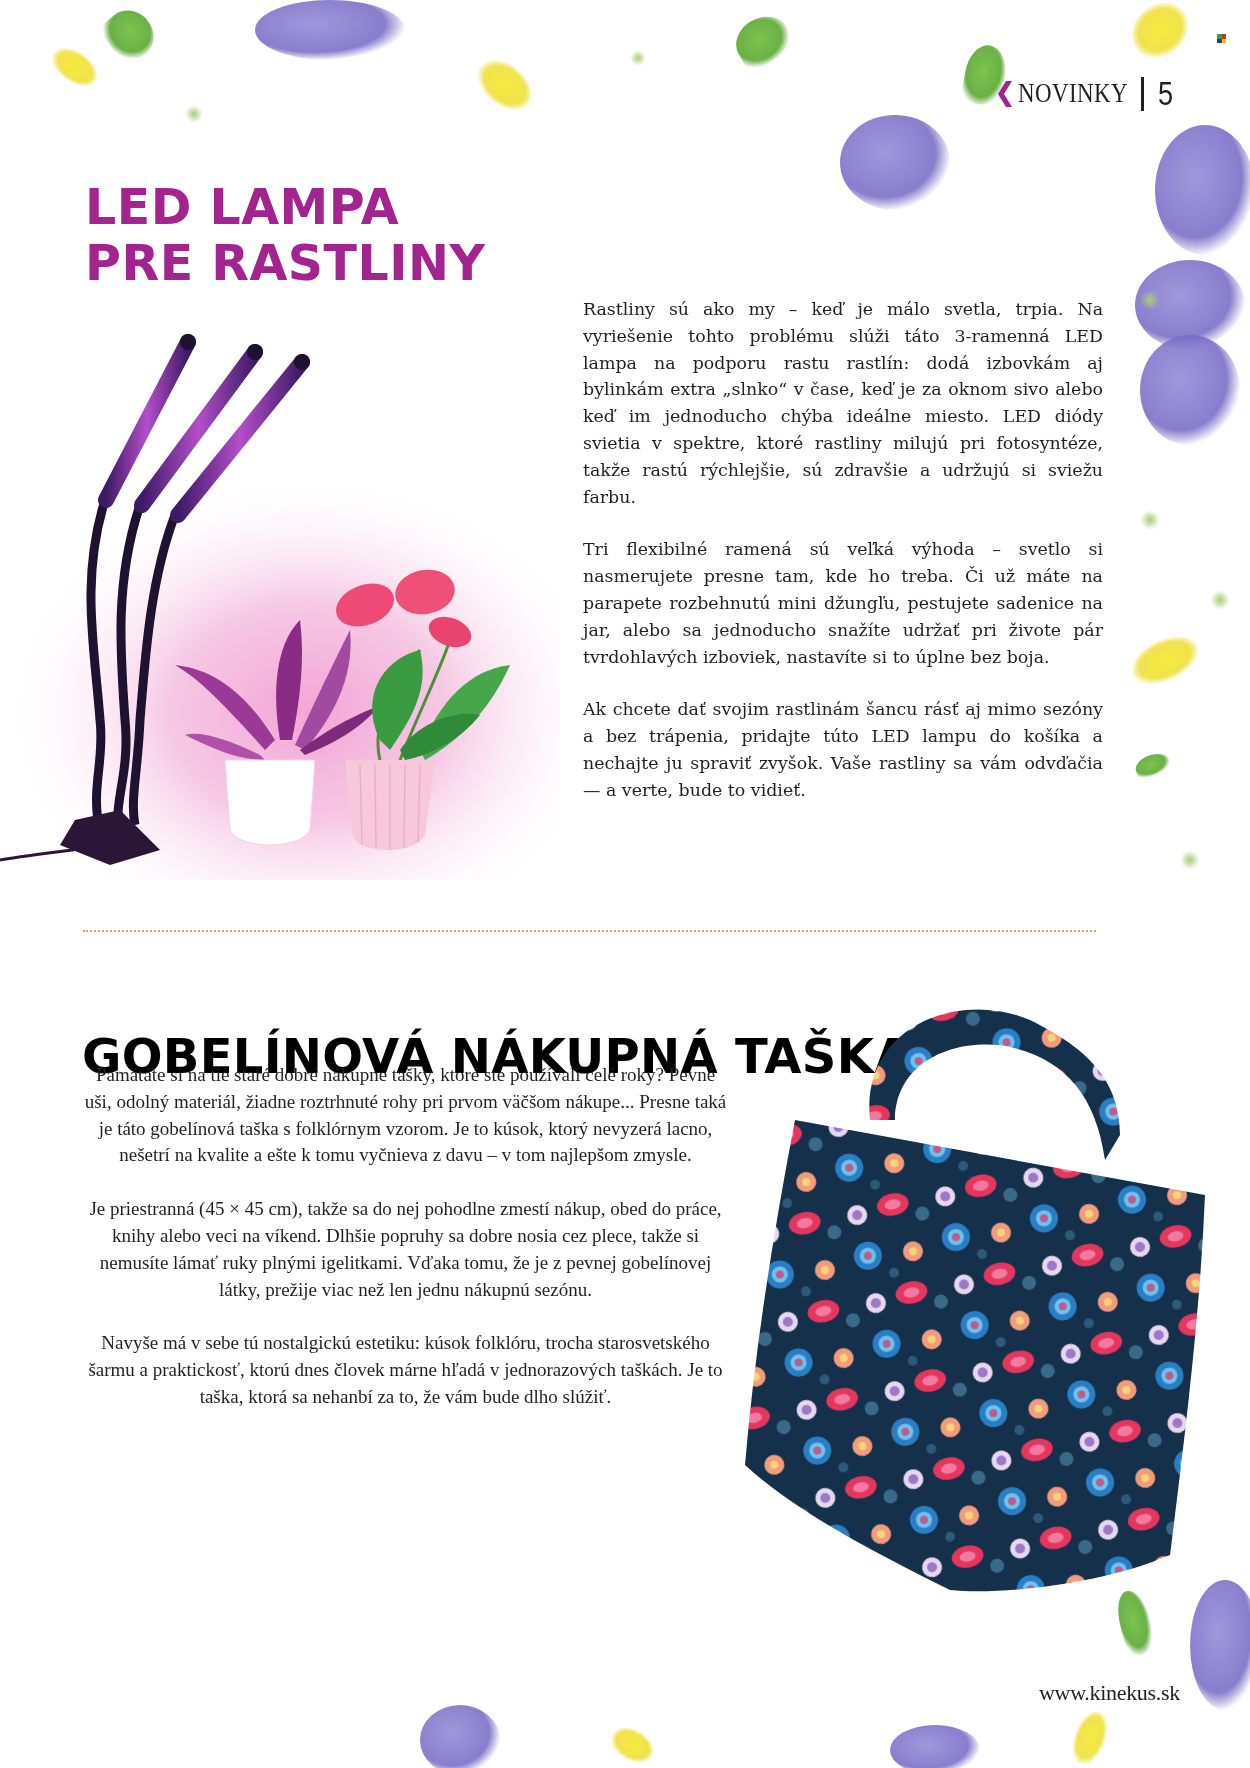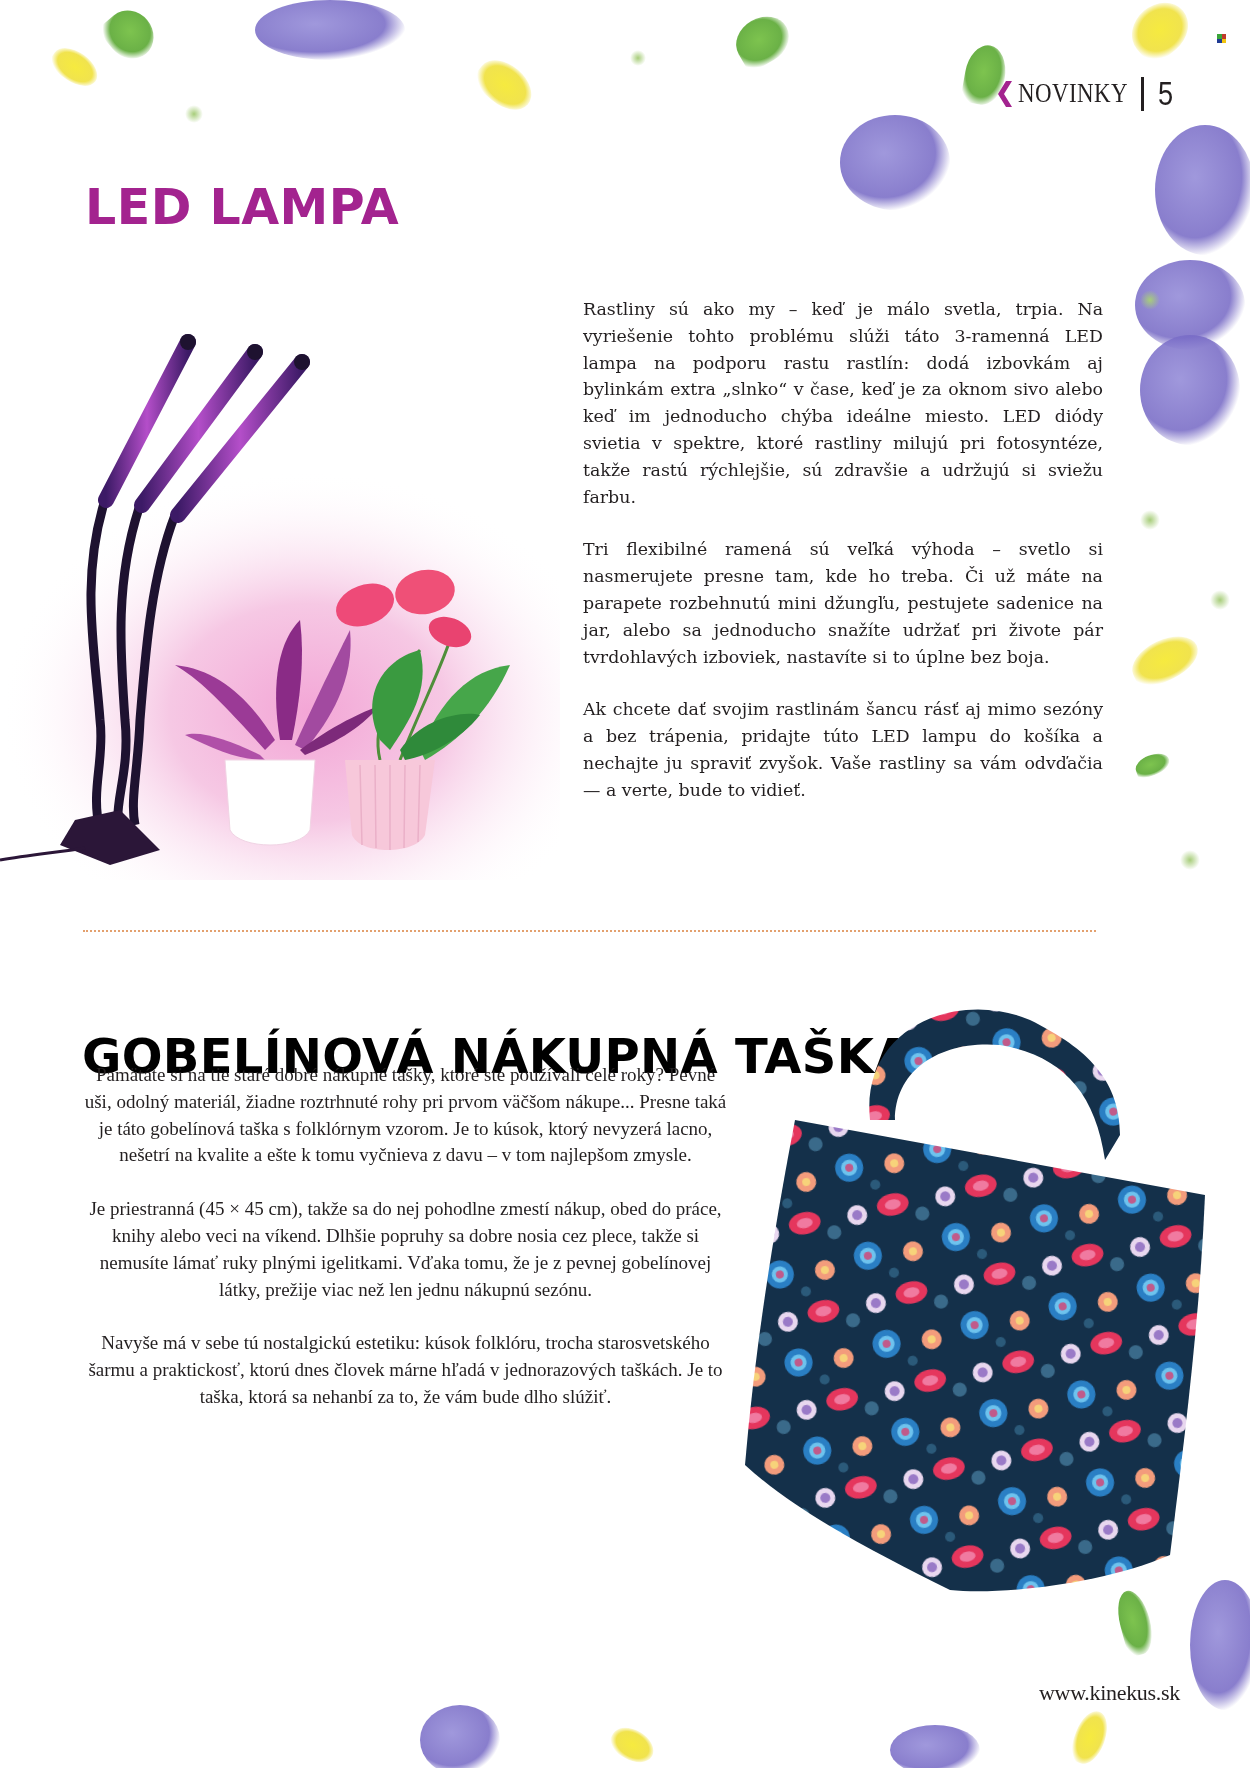--- a/index.html
+++ b/index.html
@@ -78,20 +78,21 @@
   <svg class="chev" viewBox="0 0 16 26">
       <polygon points="14,0 6,13 14,26 8,26 0,13 8,0" fill="#a3238f"></polygon>
     </svg>
   <span class="header-label">NOVINKY</span>
   <span class="header-sep"></span>
   <span class="header-page">5</span>
 </div>
 
 <div class="title1">
   <div>LED LAMPA</div>
+  <div>PRE RASTLINY</div>
 </div>
 
 <svg class="lamp-img" viewBox="0 0 560 560">
   <defs>
     <radialGradient id="pinkglow" cx="55%" cy="62%" r="55%">
       <stop offset="0%" stop-color="#f3a6d6"></stop>
       <stop offset="45%" stop-color="#f6c8e4"></stop>
       <stop offset="100%" stop-color="#ffffff" stop-opacity="0"></stop>
     </radialGradient>
     <linearGradient id="tube" x1="0" x2="1">

